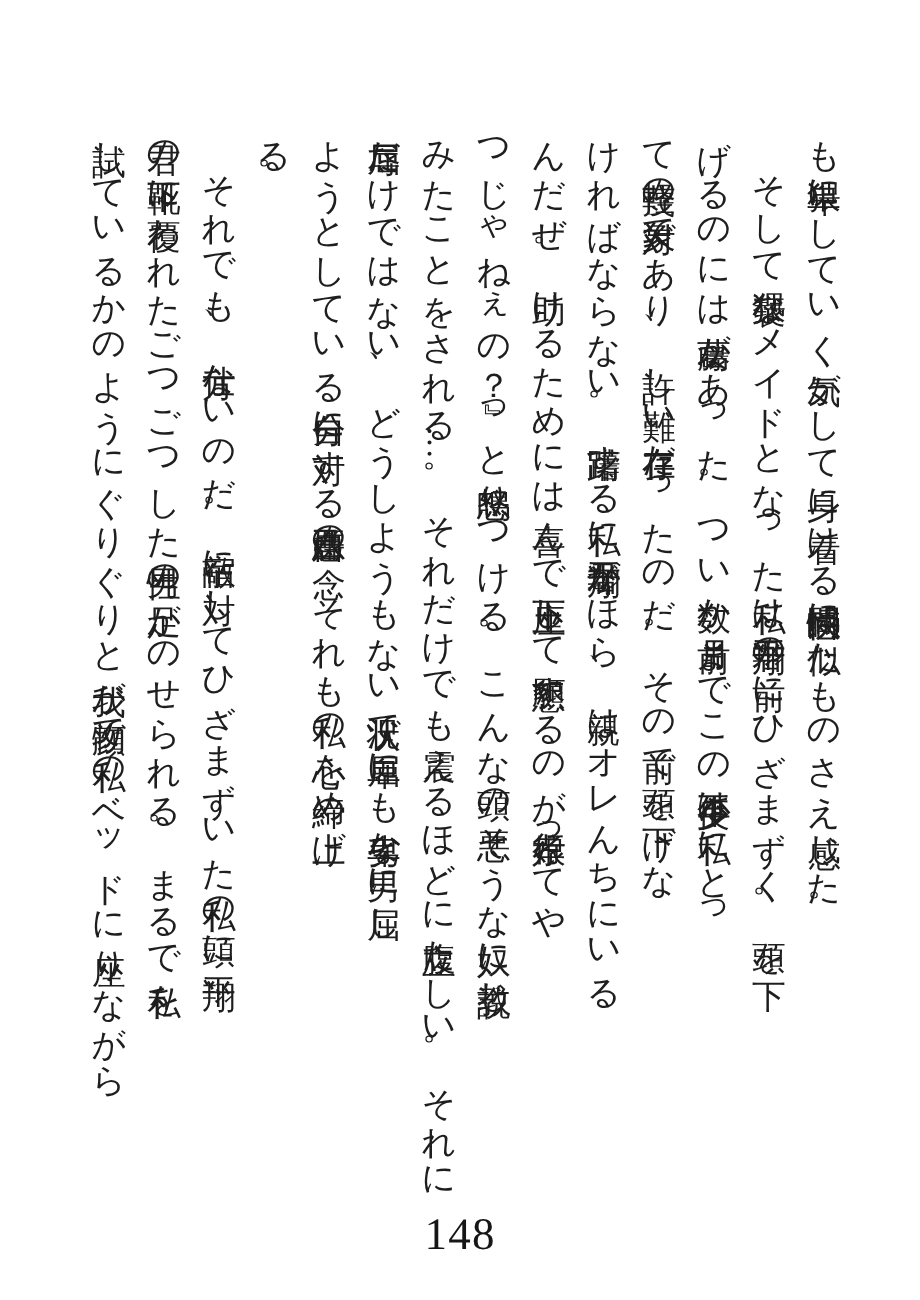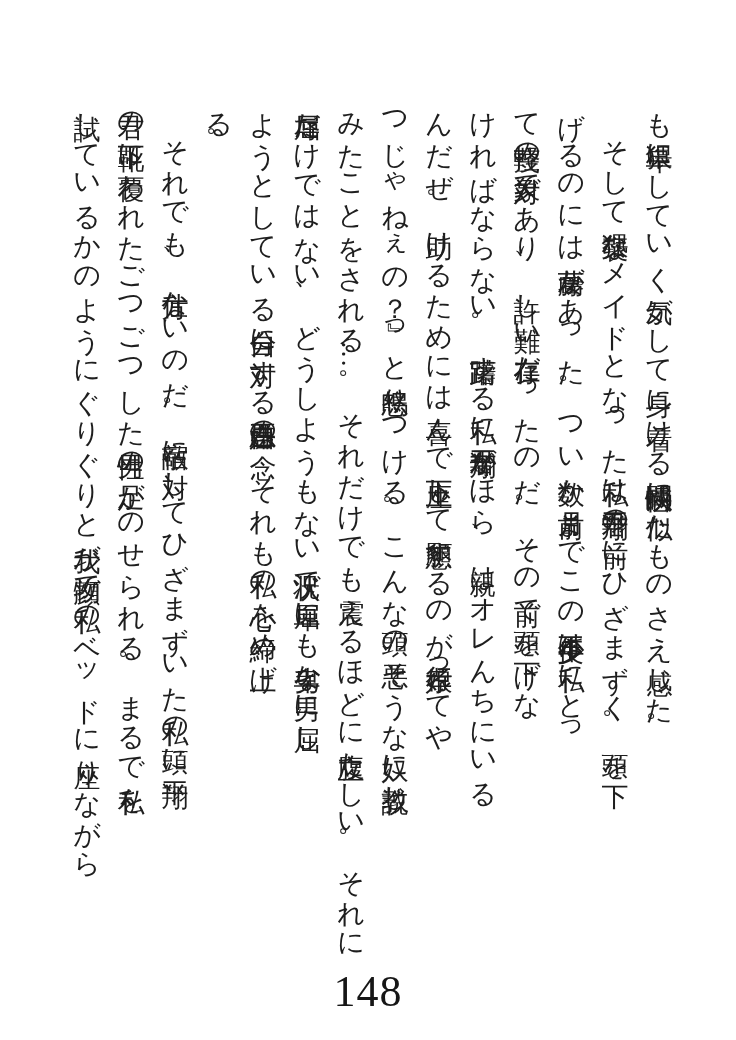--- a/index.html
+++ b/index.html
@@ -39,21 +39,21 @@
   .text-col.indent {
     text-indent: 27px; 
   }
   .page-number {
     position: absolute;
     top: 966px;
     left: 0;
     width: 736px;
     text-align: center;
     font-family: "Liberation Serif", "DejaVu Serif", serif;
-    font-size: 44px;
+    font-size: 36px;
     color: #161616;
     letter-spacing: 1px;
   }
 </style>
 </head>
 <body>
 
 <div class="book-page">
   <div class="text-block" id="text-block">
       <div class="text-col">も卑猥にしていく気がして身に着ける瞬間快感に似たものさえ感じた。</div>

